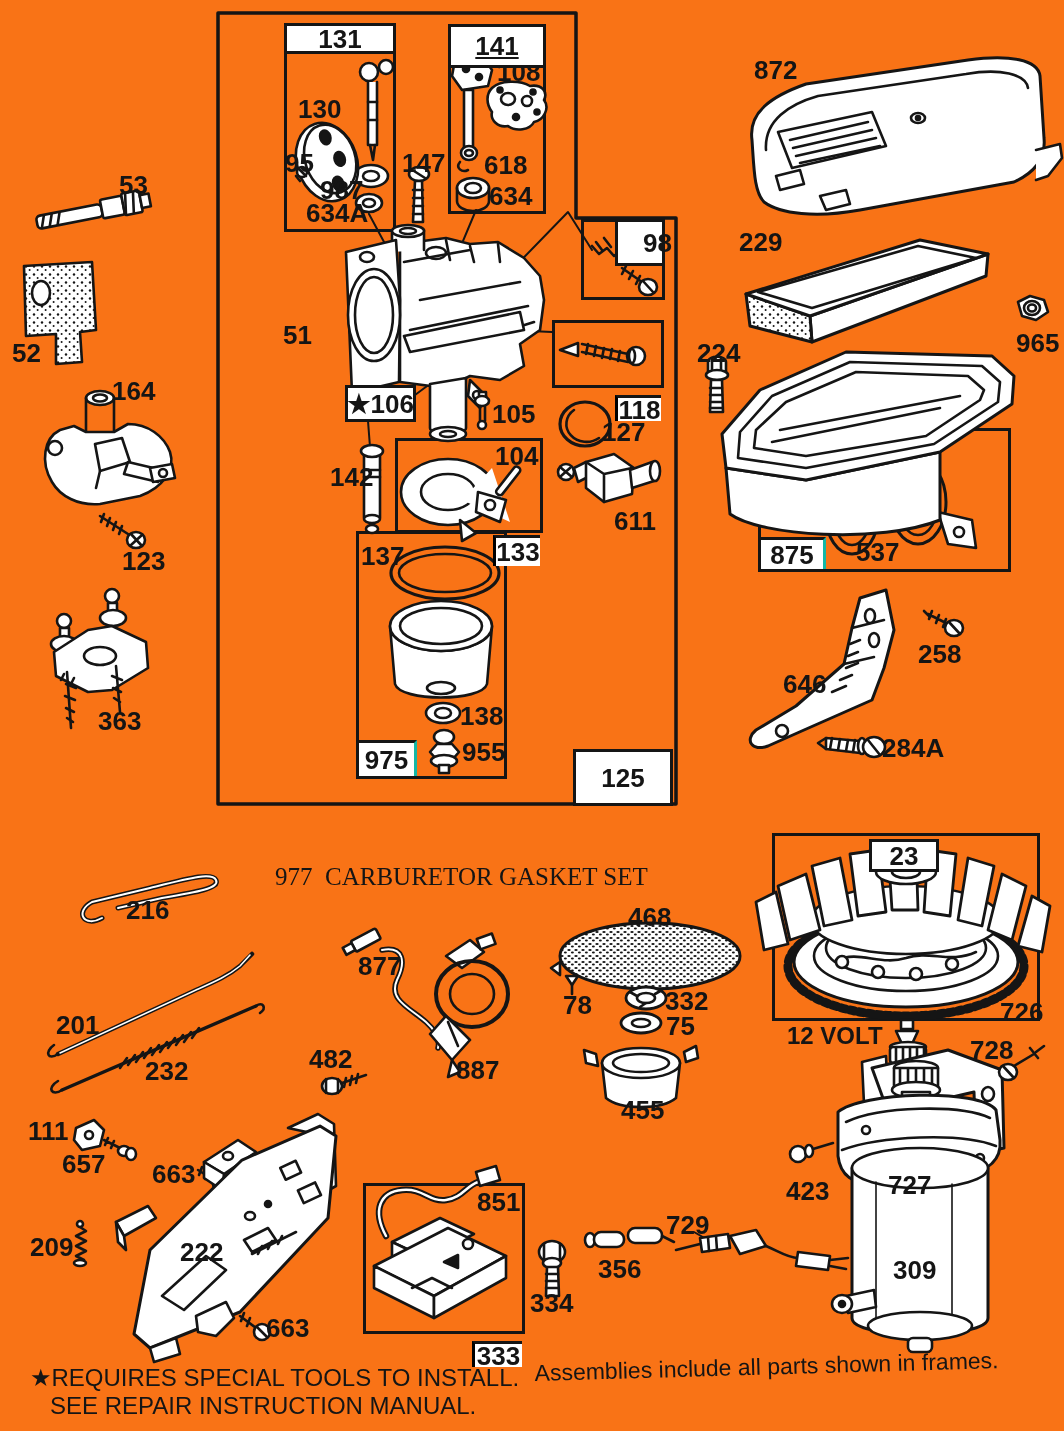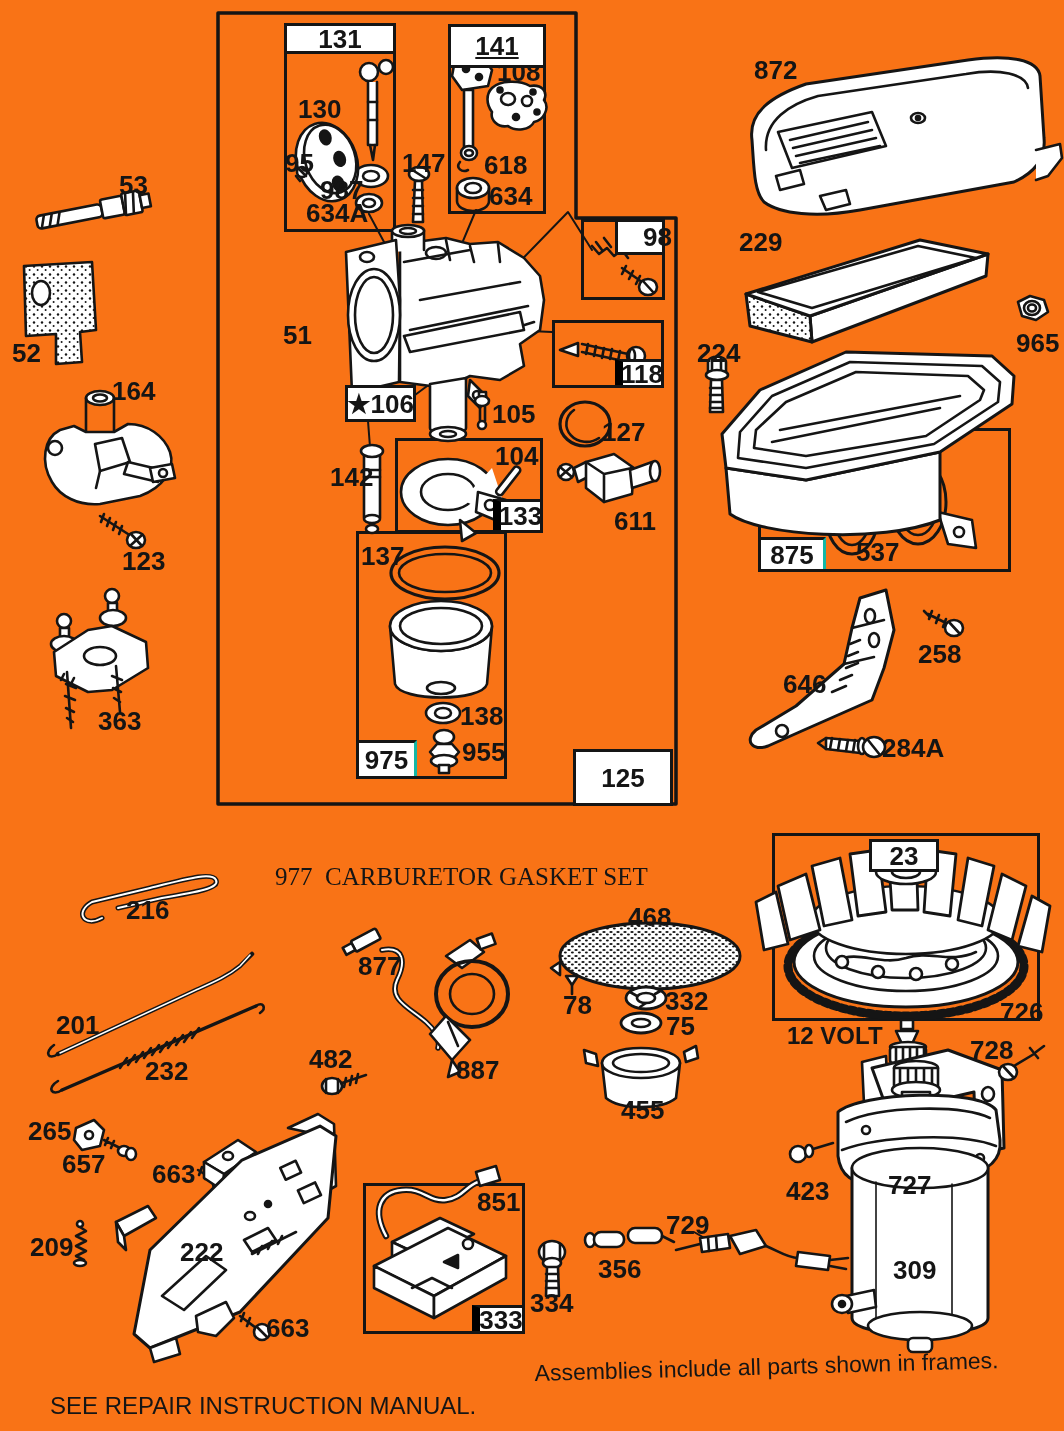--- a/index.html
+++ b/index.html
@@ -7,21 +7,21 @@
         font-family:"Liberation Sans", sans-serif;color:#151515;overflow:hidden;}
   .page *{box-sizing:border-box;}
   .artlayer{position:absolute;left:0;top:0;width:1064px;height:1431px;z-index:2;}
   .frame{position:absolute;border:3px solid #151515;background:transparent;z-index:1;}
   .plabel{position:absolute;z-index:3;font-weight:bold;font-size:26px;line-height:1;
           white-space:pre;letter-spacing:0;}
   .lbox{position:absolute;z-index:4;background:#fff;display:flex;align-items:center;
         justify-content:center;font-weight:bold;font-size:26px;line-height:1;white-space:pre;}
   .lbox.full{border:3px solid #151515;}
   .lbox.bl-bb{border-left:3px solid #151515;border-bottom:3px solid #151515;}
-  .lbox.bl-bt{border-left:8px solid #000000;border-top:3px solid #151515;}
+  .lbox.bl-bt{border-left:3px solid #000000;border-top:3px solid #151515;margin-top:36px;}
   .lbox.br-bt{border-right:3px solid #14b8a6;border-top:3px solid #151515;}
   .lbox.bb{border-bottom:3px solid #151515;}
   .note{position:absolute;z-index:3;font-size:24px;line-height:1.15;white-space:pre;}
   .note.serif{font-family:"Liberation Serif", serif;font-size:25px;}
   .note.kit{letter-spacing:1px;}
   .note.tilt{transform:rotate(-1.6deg);transform-origin:left bottom;font-size:23px;}
   .note.bold{font-weight:bold;}
 </style>
 </head>
 <body>
@@ -564,21 +564,21 @@
         <path d="M730,1236 L756,1230 L766,1246 L740,1254 Z" fill="#fff"></path>
         <path d="M766,1246 C780,1252 788,1258 798,1258"></path>
         <path d="M798,1252 L830,1256 L828,1270 L796,1266 Z" fill="#fff"></path>
         <path d="M830,1260 L848,1258 M830,1266 L846,1269"></path>
       </g>
     </g>
   </svg>
 
   <div class="lbox bb" style="left:287px;top:26px;width:106px;height:28px;">131</div>
   <div class="lbox bb" style="left:451px;top:27px;width:92px;height:41px;text-decoration:underline;">141</div>
-  <div class="lbox bl-bb" style="left:615px;top:222px;width:47px;height:33px;padding-left:35px;">98</div>
+  <div class="lbox bl-bb" style="left:615px;top:222px;width:47px;height:44px;padding-left:35px;">98</div>
   <div class="lbox bl-bt" style="left:615px;top:359px;width:46px;height:26px;">118</div>
   <div class="lbox full" style="left:345px;top:385px;width:71px;height:37px;">★106</div>
   <div class="lbox bl-bt" style="left:493px;top:499px;width:47px;height:31px;">133</div>
   <div class="lbox br-bt" style="left:359px;top:740px;width:58px;height:36px;">975</div>
   <div class="lbox full" style="left:573px;top:749px;width:100px;height:57px;">125</div>
   <div class="lbox br-bt" style="left:761px;top:537px;width:65px;height:32px;">875</div>
   <div class="lbox full" style="left:869px;top:839px;width:70px;height:33px;">23</div>
   <div class="lbox bl-bt" style="left:472px;top:1305px;width:50px;height:26px;">333</div>
 
   <div class="plabel" style="left:119px;top:172px;">53</div>
@@ -622,27 +622,28 @@
   <div class="plabel" style="left:665px;top:988px;">332</div>
   <div class="plabel" style="left:666px;top:1013px;">75</div>
   <div class="plabel" style="left:621px;top:1097px;">455</div>
   <div class="plabel" style="left:1000px;top:999px;">726</div>
   <div class="plabel" style="left:970px;top:1037px;">728</div>
   <div class="plabel" style="left:888px;top:1172px;">727</div>
   <div class="plabel" style="left:786px;top:1178px;">423</div>
   <div class="plabel" style="left:893px;top:1257px;">309</div>
   <div class="plabel" style="left:666px;top:1212px;">729</div>
   <div class="plabel" style="left:598px;top:1256px;">356</div>
-  <div class="plabel" style="left:28px;top:1118px;">265</div>
+  <div class="plabel" style="left:28px;top:1118px;">111</div>
   <div class="plabel" style="left:62px;top:1151px;">657</div>
   <div class="plabel" style="left:152px;top:1161px;">663</div>
   <div class="plabel" style="left:30px;top:1234px;">209</div>
   <div class="plabel" style="left:180px;top:1239px;">222</div>
   <div class="plabel" style="left:266px;top:1315px;">663</div>
   <div class="plabel" style="left:477px;top:1189px;">851</div>
   <div class="plabel" style="left:530px;top:1290px;">334</div>
 
   <div class="note serif" style="left:275px;top:863px;">977  CARBURETOR GASKET SET</div>
   <div class="note bold" style="left:787px;top:1022px;">12 VOLT</div>
+  <div class="note" style="left:30px;top:1364px;">★REQUIRES SPECIAL TOOLS TO INSTALL.</div>
   <div class="note" style="left:50px;top:1392px;">SEE REPAIR INSTRUCTION MANUAL.</div>
   <div class="note tilt" style="left:535px;top:1360px;">Assemblies include all parts shown in frames.</div>
 
 </div>
 
 </body></html>

